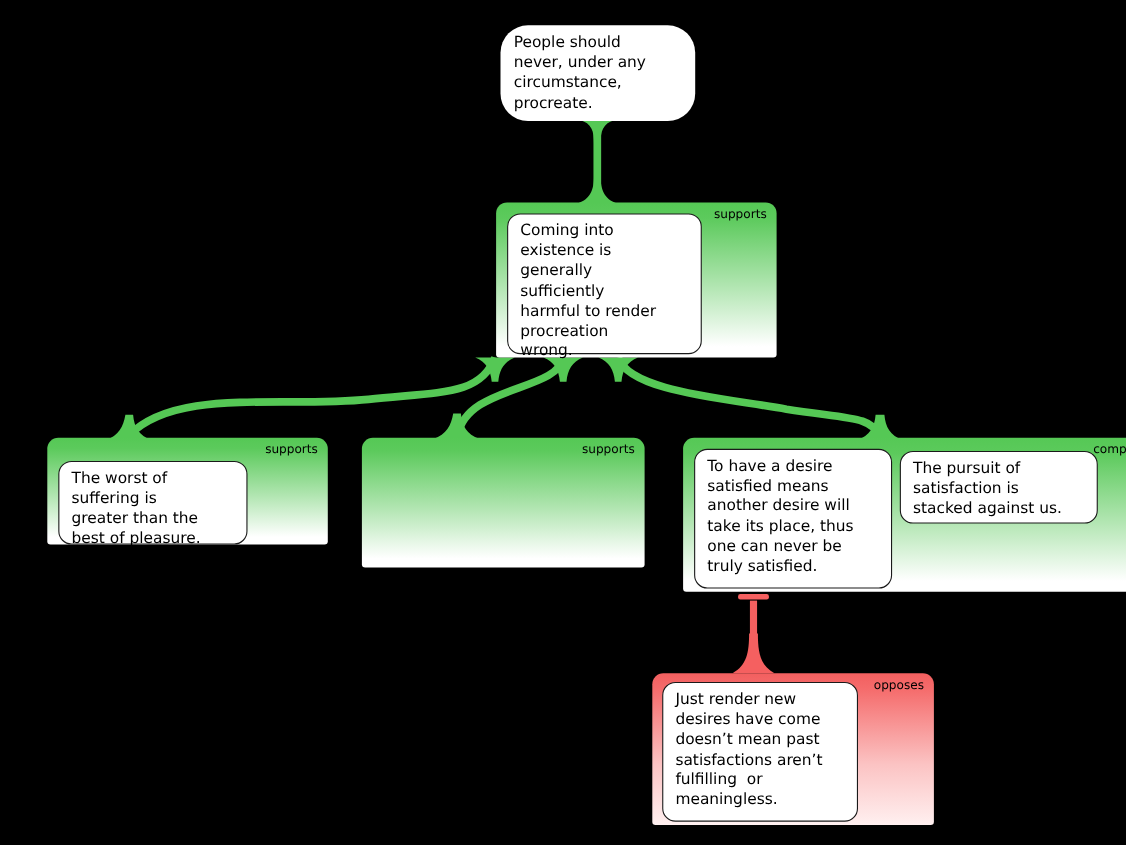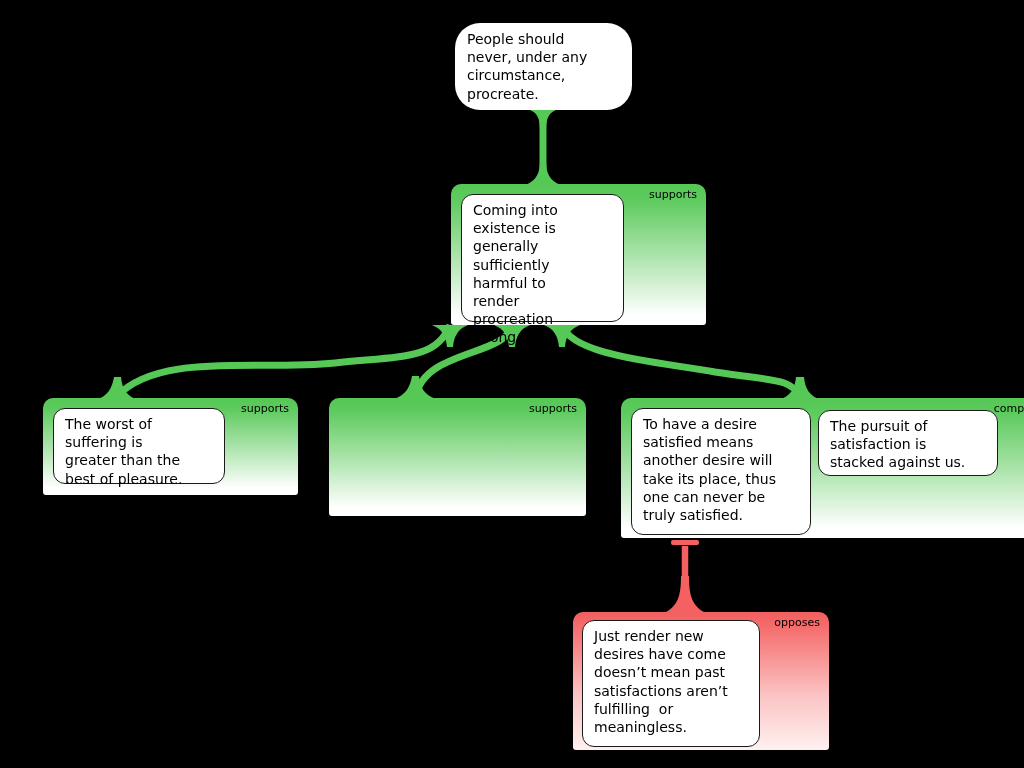--- a/index.html
+++ b/index.html
@@ -58,29 +58,29 @@
   }
   #contention {
     left: 455px; top: 23px;
     width: 177px; height: 87px;
     border: none;
     border-radius: 25px;
     padding: 7px 28px 6px 12px;
     z-index: 2;
   }
   #grp-main { left: 415px; top: 184px; width: 255px; height: 141px; }
-  #st-main  { left: 10px; top: 10px; width: 163px; height: 128px; padding-right: 36px; }
+  #st-main  { left: 10px; top: 10px; width: 177px; height: 128px; padding-right: 36px; }
   #grp-suffering { left: 7px; top: 398px; width: 255px; height: 97px; }
-  #st-suffering  { left: 10px; top: 10px; width: 172px; height: 76px; padding-right: 26px; }
+  #st-suffering  { left: 10px; top: 21px; width: 172px; height: 76px; padding-right: 26px; }
   #grp-pleasures { left: 293px; top: 398px; width: 257px; height: 118px; }
   #st-pleasures  { left: 10px; top: 10px; width: 177px; height: 105px; }
   #grp-desire { left: 585px; top: 398px; width: 437px; height: 140px; }
   #st-desire-1 { left: 10px; top: 10px; width: 180px; height: 127px; }
   #st-desire-2 { left: 197px; top: 12px; width: 180px; height: 66px; }
-  #grp-objection { left: 537px; top: 612px; width: 256px; height: 138px; }
+  #grp-objection { left: 557px; top: 612px; width: 256px; height: 138px; }
   #st-objection  { left: 9px; top: 8px; width: 178px; height: 127px; }
 </style>
 </head>
 <body>
 
 <div id="canvas">
 
   <svg id="edge-layer" width="1024" height="768" viewBox="0 0 1024 768">
 
     <g>

